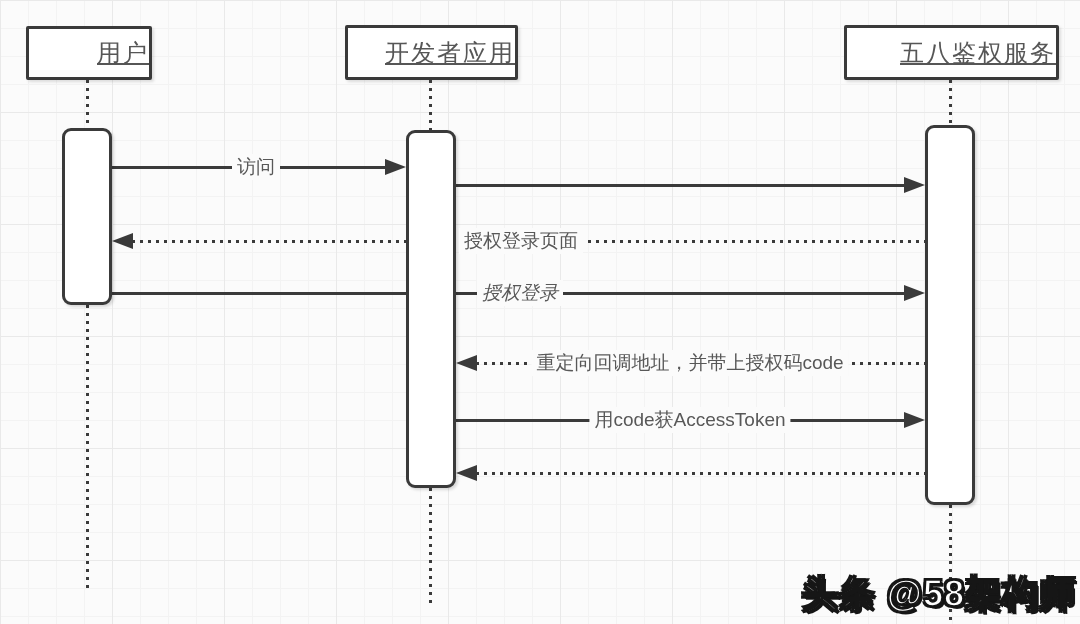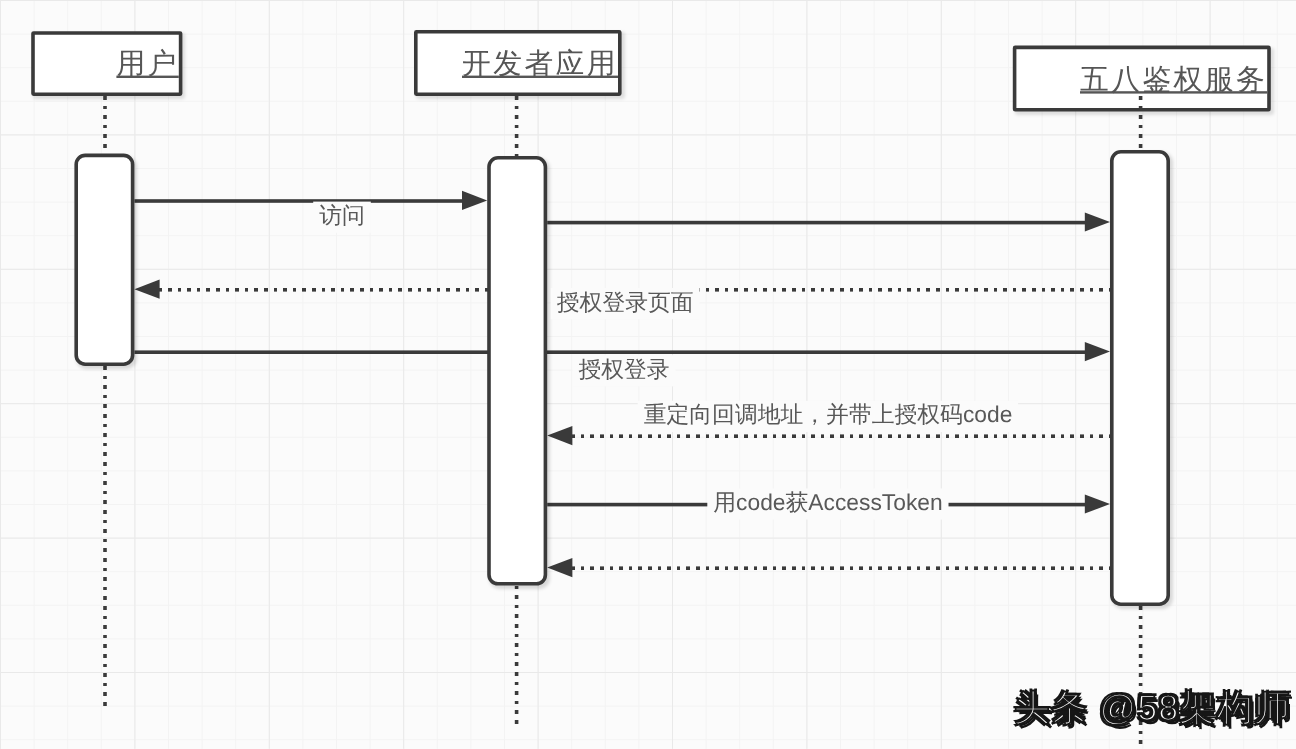--- a/index.html
+++ b/index.html
@@ -89,22 +89,22 @@
     color: #585858;
     white-space: nowrap;
     line-height: 26px;
   }
 
   
   .watermark {
     position: absolute;
     right: 4px;
     top: 570px;
-    font-size: 30px;
-    font-weight: normal;
+    font-size: 36px;
+    font-weight: bold;
     letter-spacing: 1px;
     color: #ffffff;
     -webkit-text-stroke: 1.5px #161616;
     text-shadow:
       -2px -2px 0 #161616, 2px -2px 0 #161616,
       -2px  2px 0 #161616, 2px  2px 0 #161616,
        3px  3px 0 #161616;
     white-space: nowrap;
   }
 </style>
@@ -112,21 +112,21 @@
 <body>
 
 <div class="stage">
 
   <div class="actor" style="left:26px; top:26px; width:126px; height:54px;">
     <span>用户</span>
   </div>
   <div class="actor" style="left:345px; top:25px; width:173px; height:55px;">
     <span>开发者应用</span>
   </div>
-  <div class="actor" style="left:844px; top:25px; width:215px; height:55px;margin-top:13px;">
+  <div class="actor" style="left:844px; top:25px; width:215px; height:55px;">
     <span>五八鉴权服务</span>
   </div>
 
   <div class="lifeline" style="left:86px;  top:80px;  height:48px;"></div>
   <div class="lifeline" style="left:86px;  top:305px; height:286px;"></div>
   <div class="lifeline" style="left:429px; top:80px;  height:50px;"></div>
   <div class="lifeline" style="left:429px; top:488px; height:120px;"></div>
   <div class="lifeline" style="left:949px; top:80px;  height:45px;"></div>
   <div class="lifeline" style="left:949px; top:505px; height:115px;"></div>
 
@@ -148,21 +148,21 @@
   <div class="mline solid" style="left:456px; top:419px; width:452px;"></div>
   <div class="ah right" style="left:904px; top:412px;"></div>
 
   <div class="mline dotted" style="left:476px; top:472px; width:449px;"></div>
   <div class="ah left" style="left:456px; top:465px;"></div>
 
   <div class="activation" style="left:62px;  top:128px; height:177px;"></div>
   <div class="activation" style="left:406px; top:130px; height:358px;"></div>
   <div class="activation" style="left:925px; top:125px; height:380px;"></div>
 
-  <div class="mlabel" style="left:256px; top:168px;margin-left:29px;">访问</div>
-  <div class="mlabel" style="left:521px; top:228px;margin-top:12px;">授权登录页面</div>
-  <div class="mlabel" style="left:520px; top:296px;">授权登录</div>
-  <div class="mlabel" style="left:690px; top:334px;">重定向回调地址，并带上授权码code</div>
+  <div class="mlabel" style="left:256px; top:154px;">访问</div>
+  <div class="mlabel" style="left:521px; top:228px;">授权登录页面</div>
+  <div class="mlabel" style="left:520px; top:280px;font-style:italic;">授权登录</div>
+  <div class="mlabel" style="left:690px; top:350px;">重定向回调地址，并带上授权码code</div>
   <div class="mlabel" style="left:690px; top:407px;text-align:center;">用code获AccessToken</div>
 
   <div class="watermark">头条 @58架构师</div>
 
 </div>
 
 </body></html>

